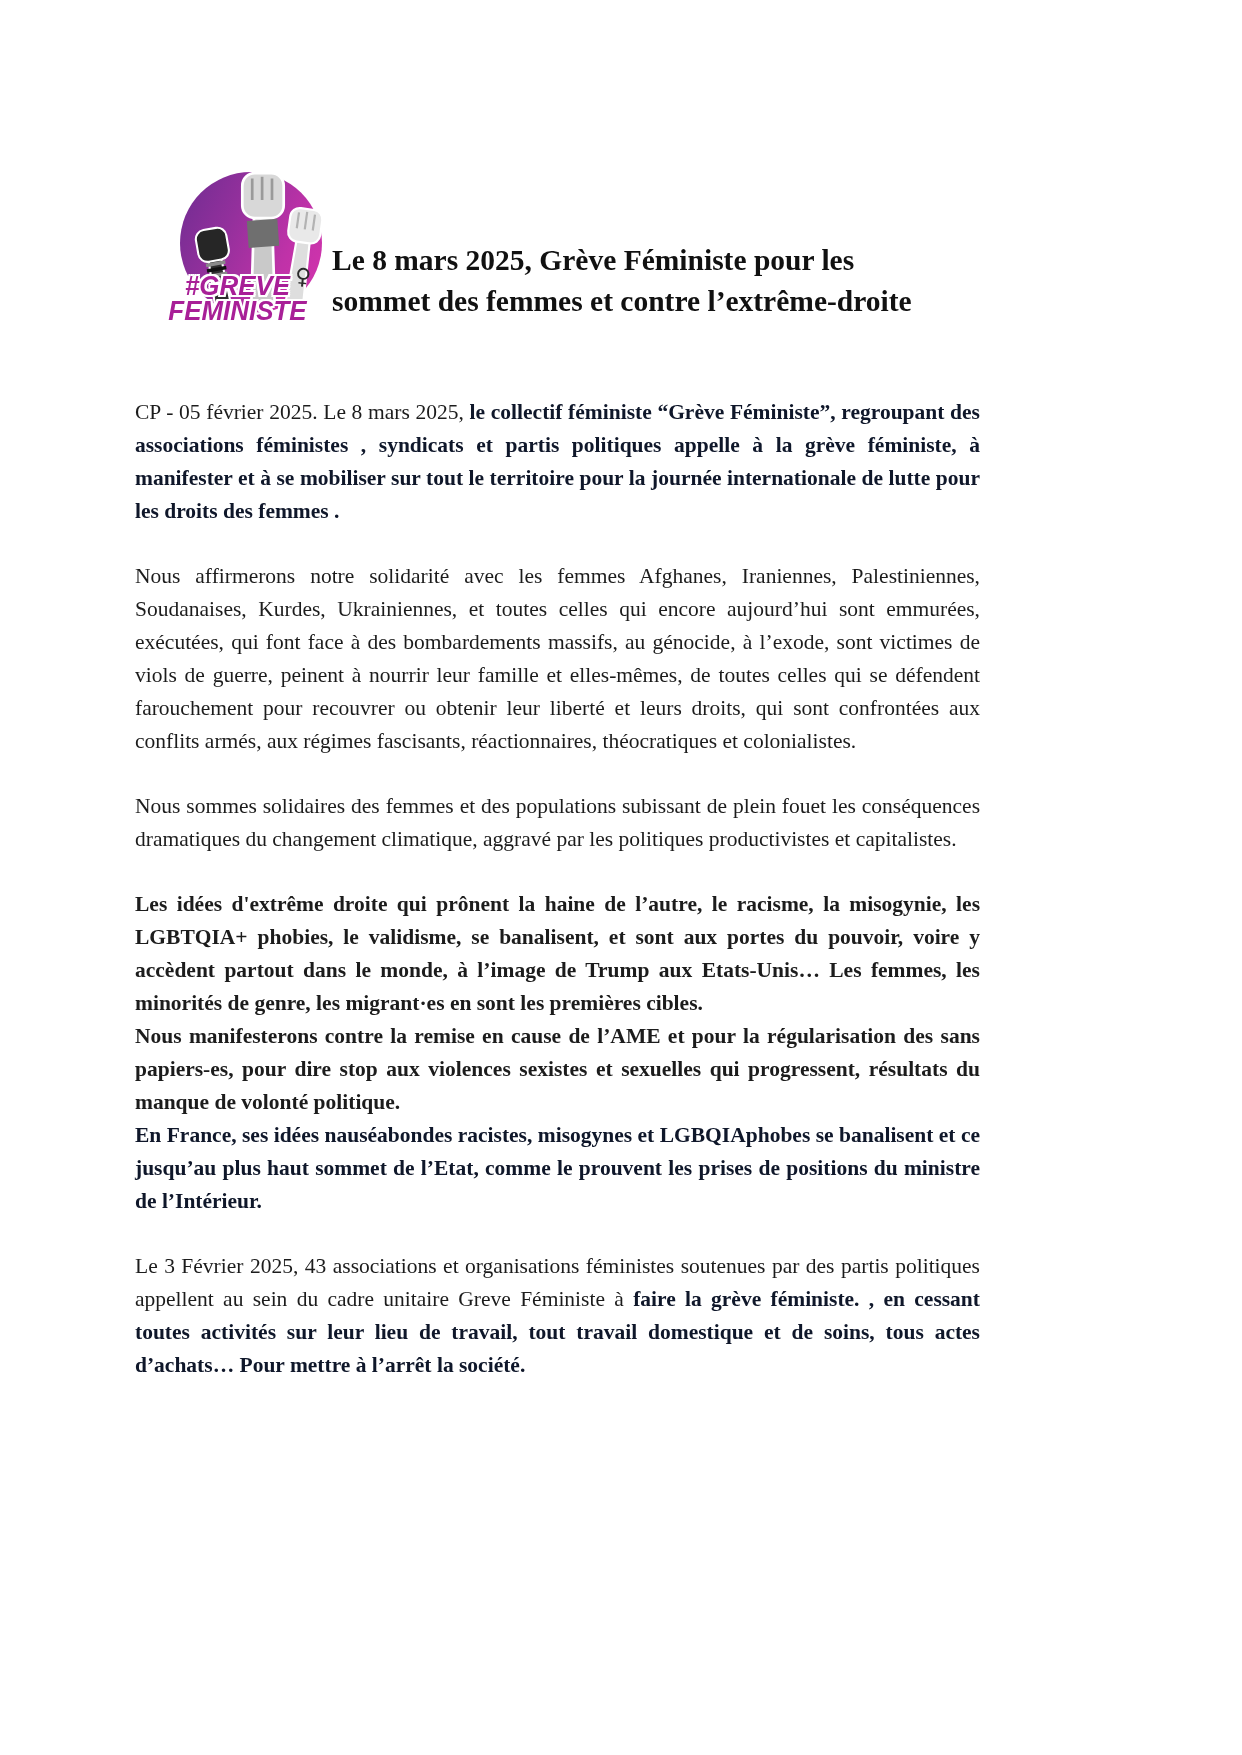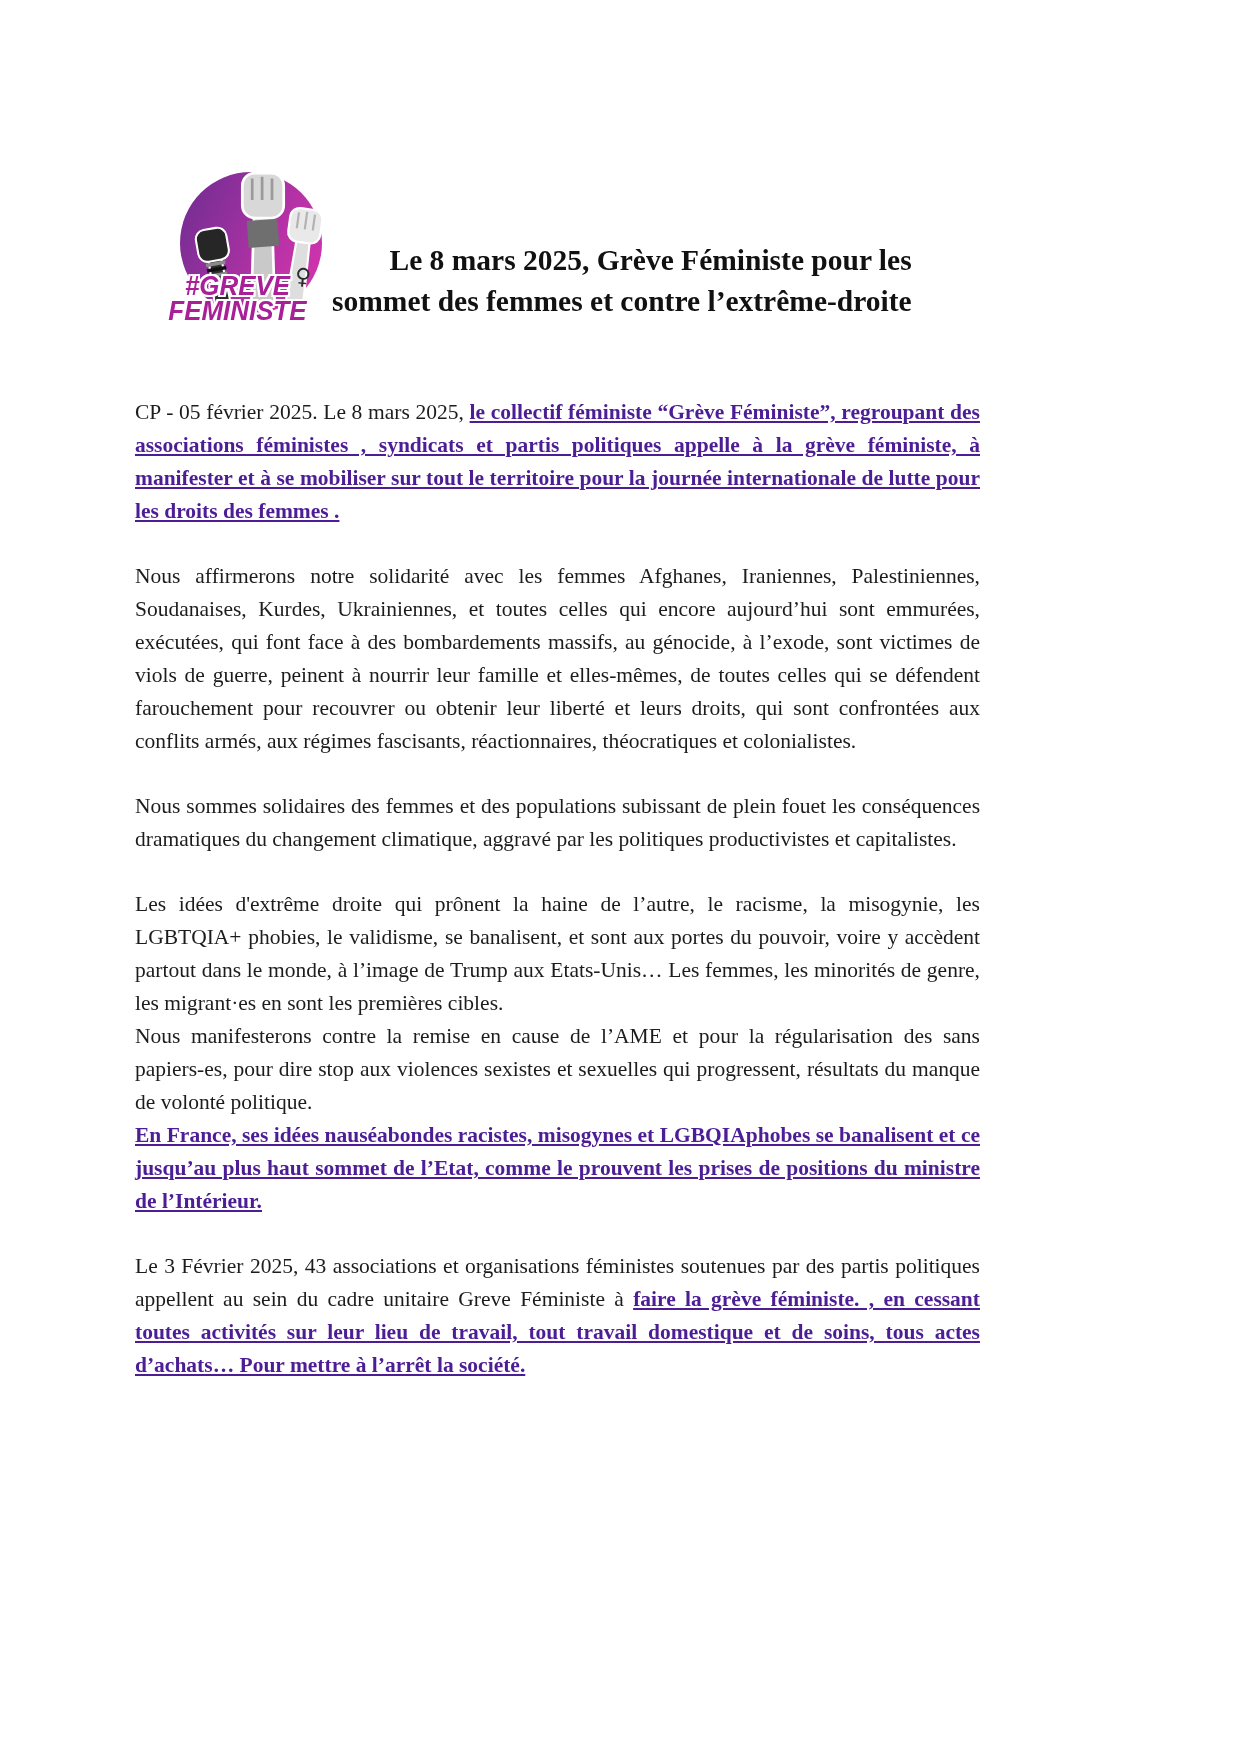--- a/index.html
+++ b/index.html
@@ -36,33 +36,33 @@
     font-family:"Liberation Sans", sans-serif;
     font-weight:bold; font-style:italic;
     font-size:27px; line-height:25px; letter-spacing:0px;
     color:#a81f97;
     text-shadow:-2px 0 #fff, 2px 0 #fff, 0 -2px #fff, 0 2px #fff, -2px -2px #fff, 2px 2px #fff, -2px 2px #fff, 2px -2px #fff;
     transform:scaleX(0.96);
   }
   .title-block { position:absolute; left:332px; top:240px; }
   .title-line {
     font-size:29.5px; font-weight:bold; color:#111111;
-    line-height:41px; white-space:nowrap;text-align:right;
+    line-height:41px; white-space:nowrap;
   }
 
   
   .content { position:absolute; left:135px; top:396px; width:845px; }
   .para {
     margin:0 0 32px 0;
     font-size:21.5px; line-height:33px;
     text-align:justify;
   }
-  .para.nogap { margin-bottom:0; }
+  .para.nogap { margin-bottom:0;font-weight:bold; }
   .seg.black  { color:#1c1c1c; }
-  .seg.purple { color:#4c1d95; font-weight:bold;text-decoration:underline; }
+  .seg.purple { color:#0f172a; font-weight:bold; }
 </style>
 </head>
 <body>
 
 <div class="page">
 
   <div class="logo-block">
     <div class="logo-circle"></div>
 
     <div class="fist fist-left">

